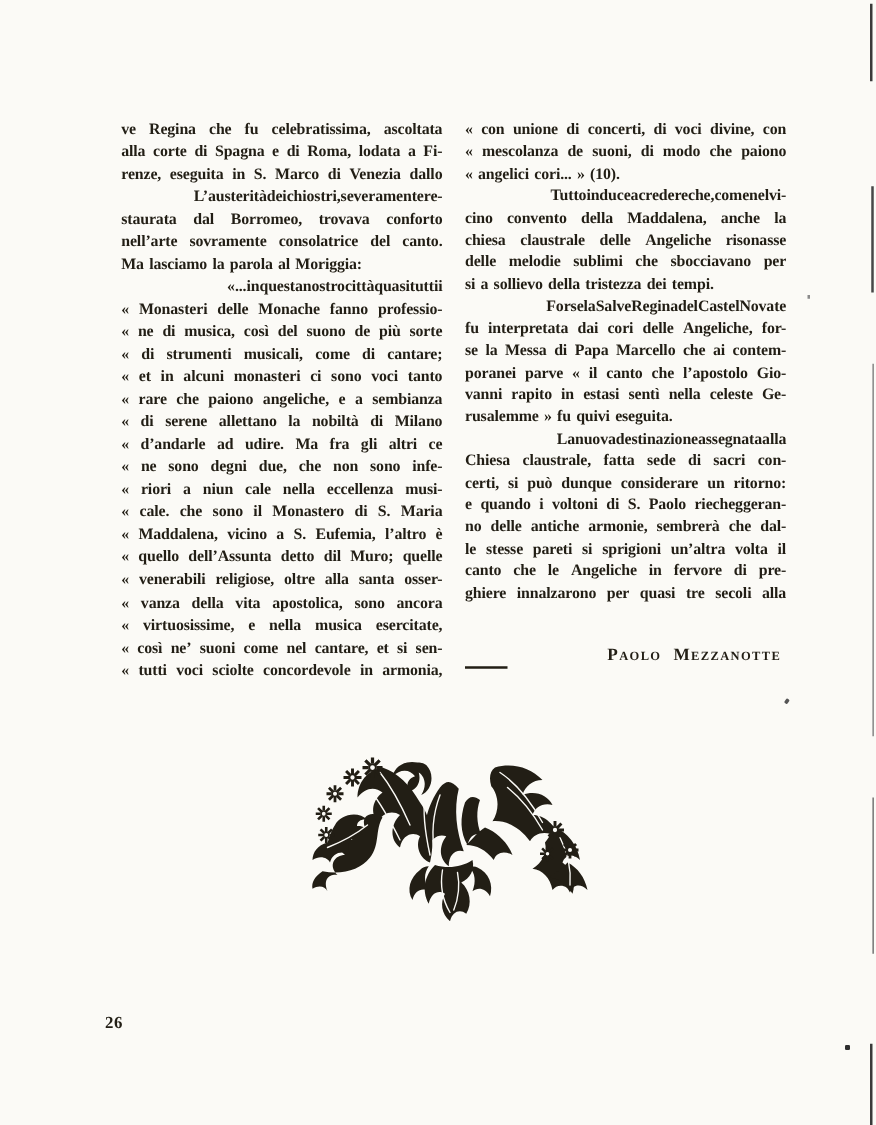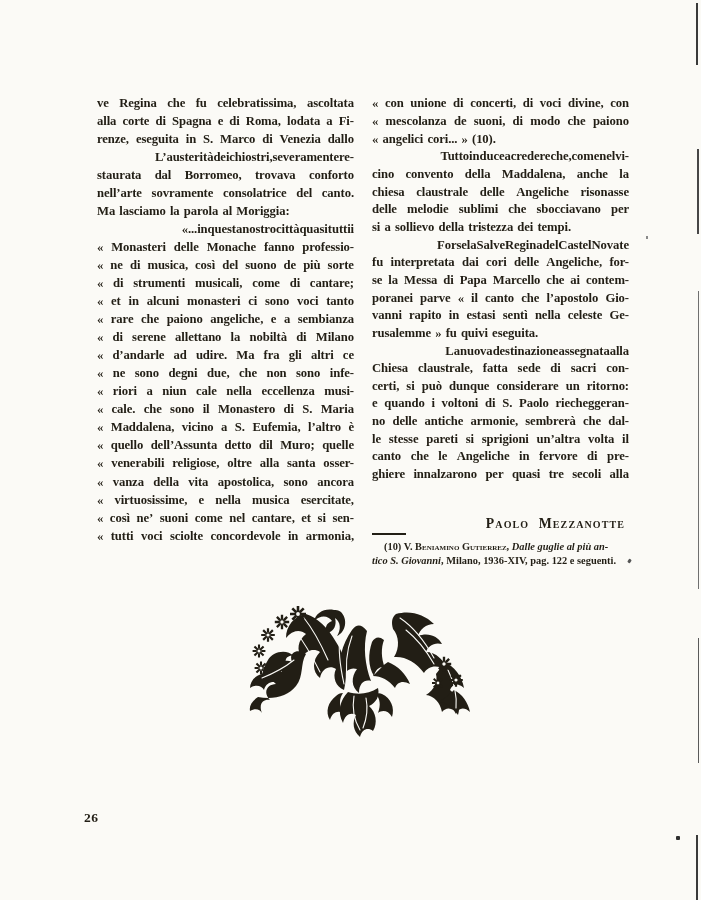--- a/index.html
+++ b/index.html
@@ -489,24 +489,20 @@
       <span>tre</span>
       <span>secoli</span>
       <span>alla</span>
     </div>
   </div>
 
 <div class="signature">Paolo Mezzanotte</div>
 
 <div class="footnote">
   <div class="footnote-rule"></div>
-  <div>
-      <div class="fline ind"><span>(10) V. </span><span class="sc">Beniamino Gutierrez</span><span>, </span><span class="it">Dalle guglie al più an-</span></div>
-      <div class="fline"><span class="it">tico S. Giovanni</span><span>, Milano, 1936-XIV, pag. 122 e seguenti.</span></div>
-    </div>
 </div>
 
 <svg class="ornament" viewBox="0 0 228 142" aria-hidden="true">
   <g fill="#221e15">
     <path d="M10,95 C4,99 1,104 2,109 C7,106 12,107 14,111 C10,101 16,97 22,98 C14,90 20,82 28,82 C20,76 26,68 34,70 C28,62 36,56 44,60 C40,50 50,46 58,52 C52,62 56,74 48,84 C40,94 26,98 10,95 Z"></path>
     <path d="M14,72 C6,74 2,80 2,86 C8,82 14,84 16,88 C18,80 26,78 32,82 C28,72 34,66 42,66 C34,60 38,52 46,54 C38,46 24,50 20,58 C16,64 16,68 14,72 Z"></path>
     <path d="M58,12 C46,14 38,24 38,36 C44,28 52,27 58,32 C50,38 48,48 54,56 C58,48 66,46 72,50 C64,58 64,70 72,76 C74,66 82,63 88,67 C84,75 88,85 96,88 C100,72 98,54 88,40 C80,26 70,16 58,12 Z"></path>
     <path d="M86,8 C76,6 68,11 66,19 C72,13 80,13 84,19 C78,21 76,27 80,31 C86,29 89,23 87,16 C93,20 93,28 89,34 C98,30 100,17 93,10 C90,8 88,8 86,8 Z"></path>
     <path d="M104,28 C94,42 89,60 93,78 C97,68 103,65 109,67 C103,75 103,85 111,91 C111,81 117,77 123,79 C117,63 115,45 119,29 C113,22 109,22 104,28 Z"></path>
     <path d="M124,40 C120,52 120,64 126,74 C128,66 133,64 137,66 C133,56 133,46 136,38 C131,34 127,35 124,40 Z"></path>

